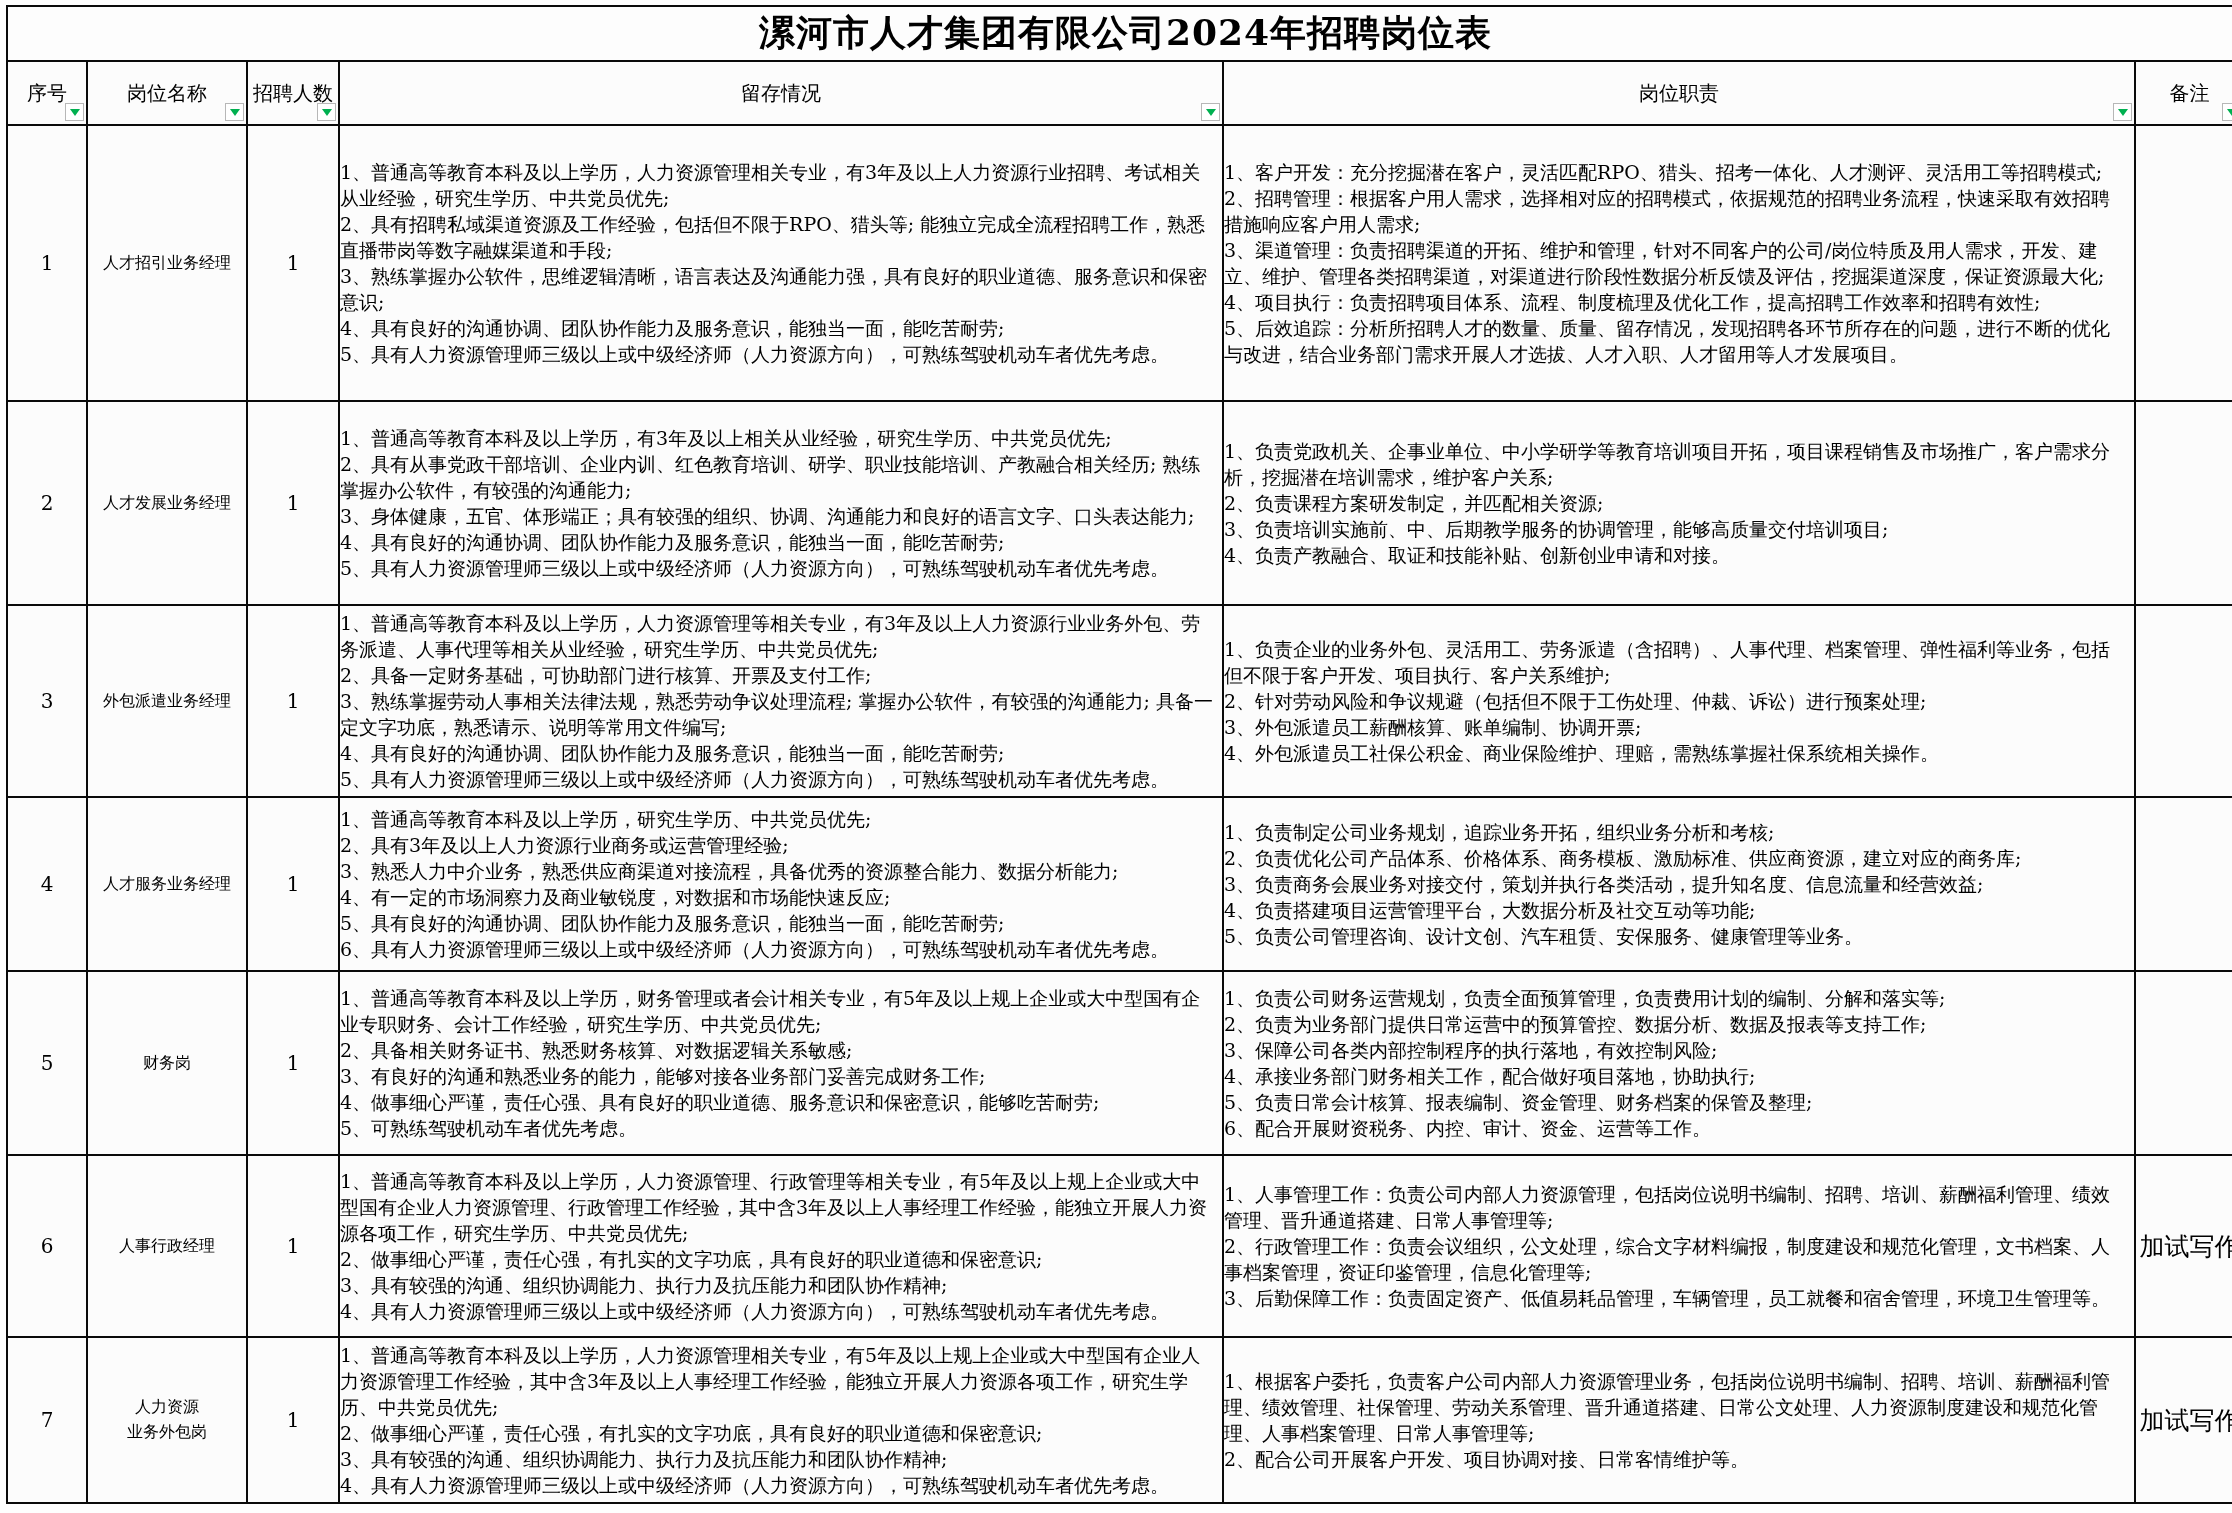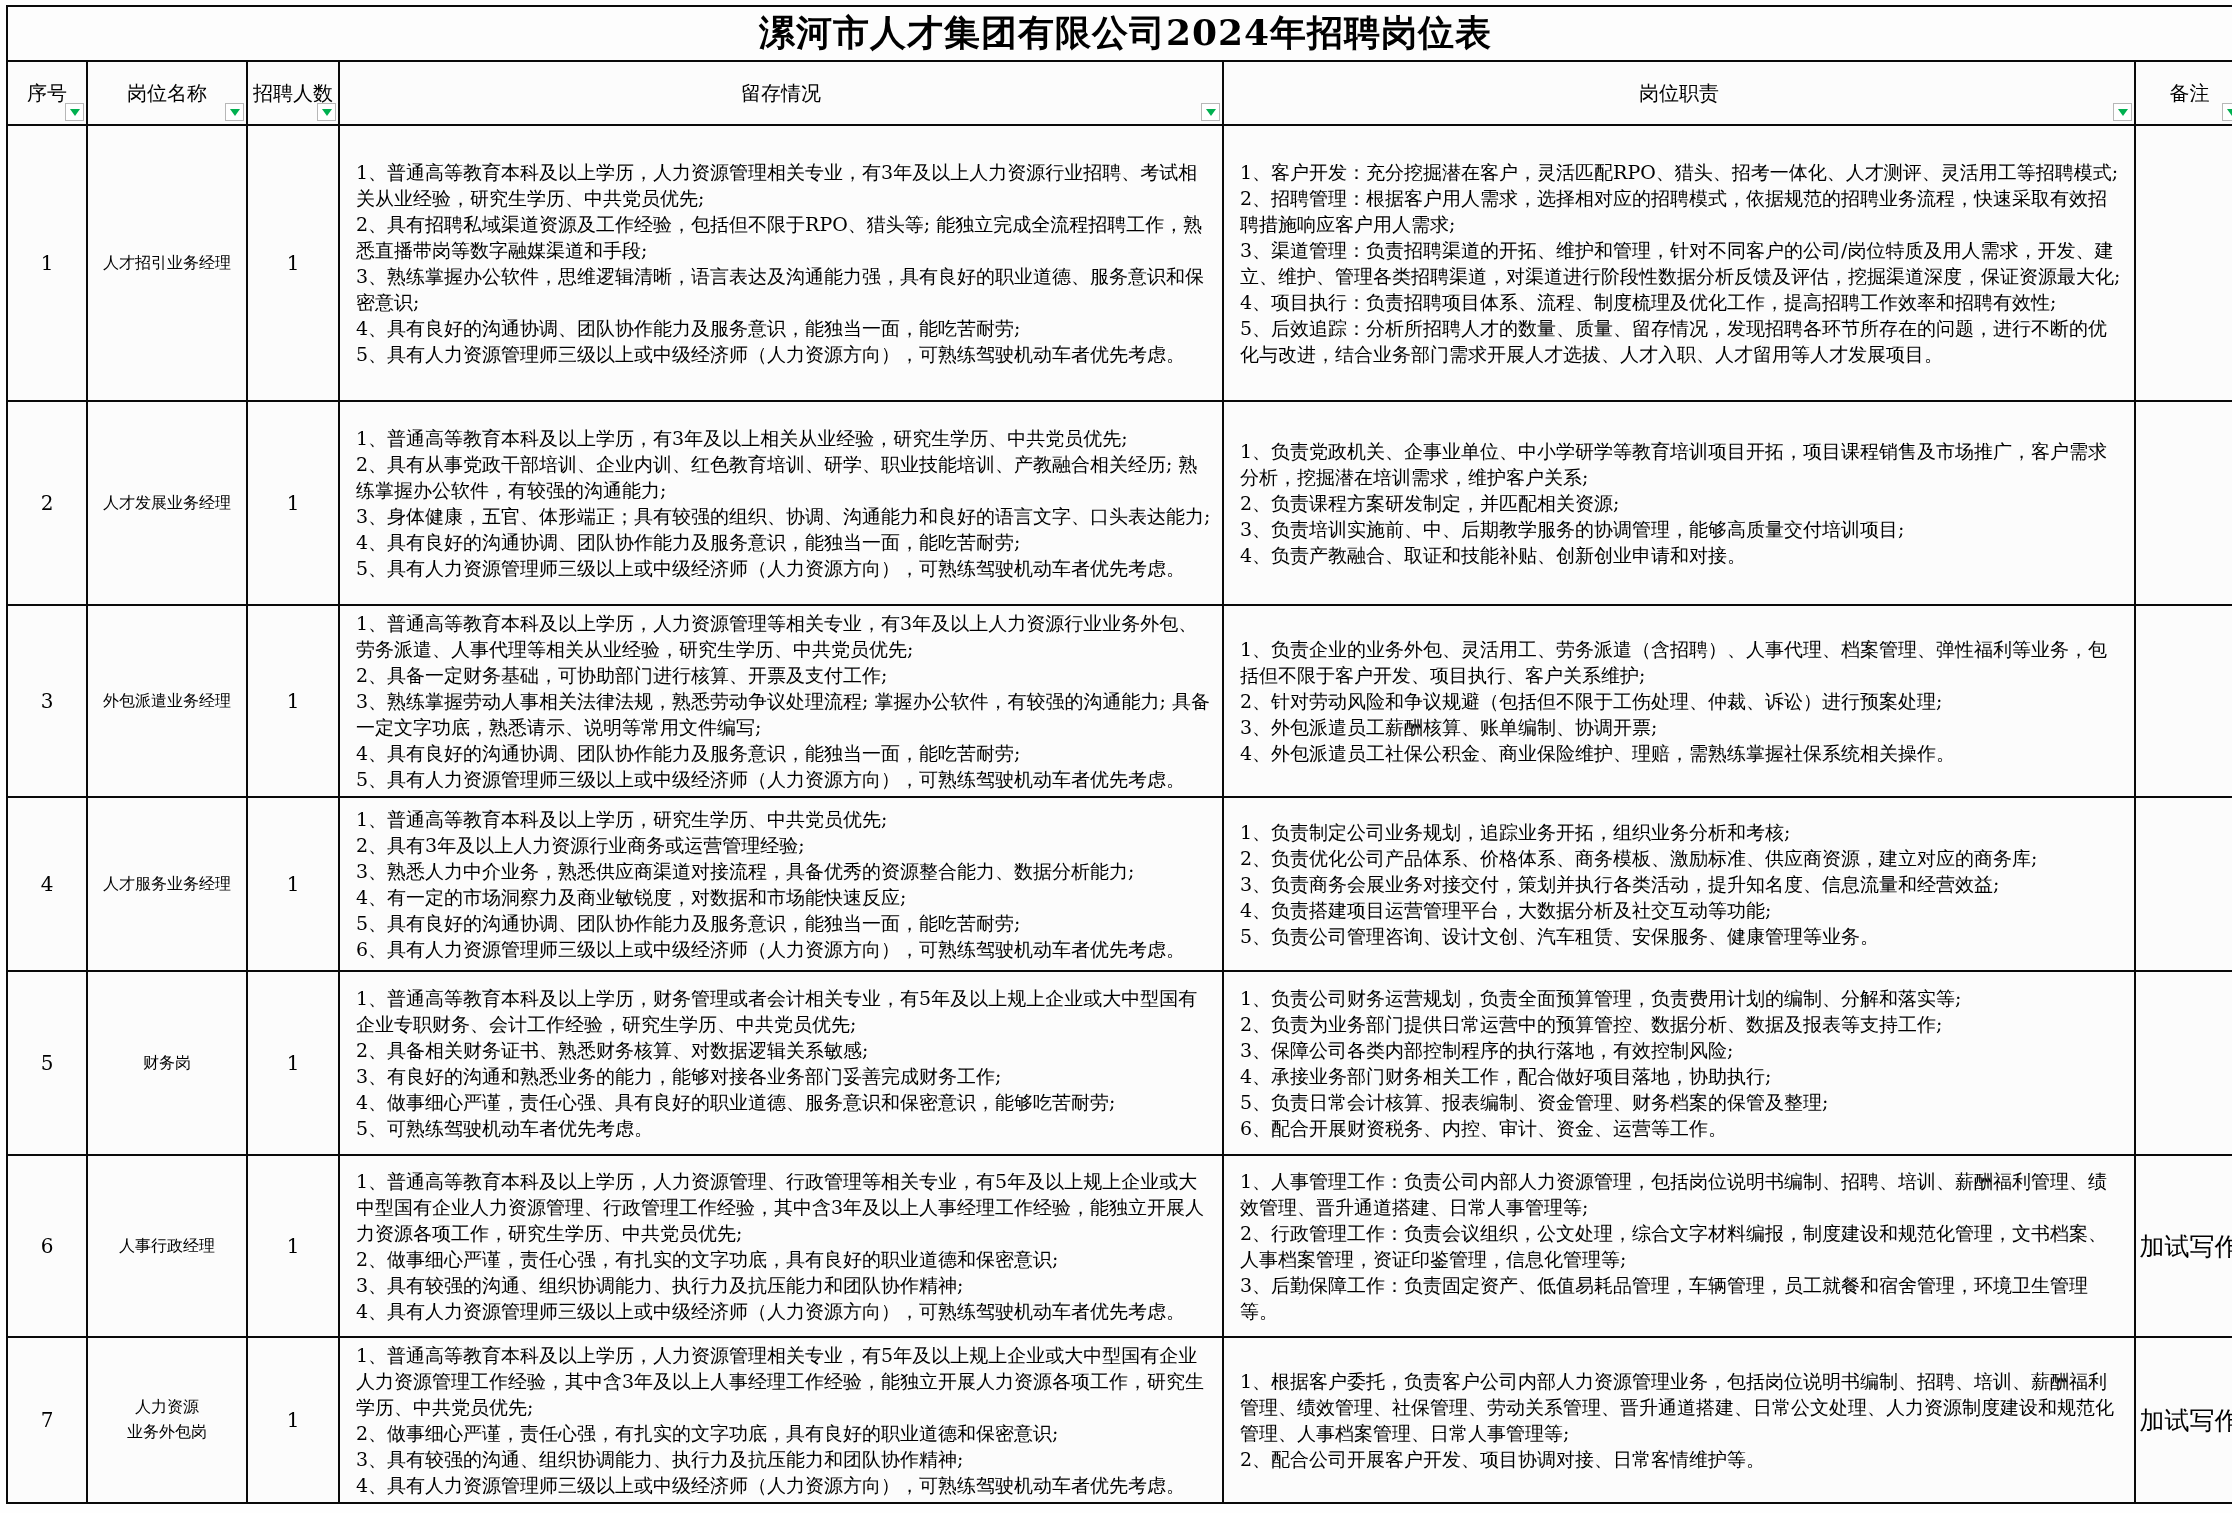--- a/index.html
+++ b/index.html
@@ -14,21 +14,21 @@
   .col-count{width:92px;}
   .col-req{width:884px;}
   .col-duty{width:912px;}
   .col-remark{width:109px;margin-left:19px;}
   .filter-btn{position:absolute;right:2px;bottom:3px;width:17px;height:16px;background:#ffffff;border:1px solid #b7b7b7;display:flex;align-items:center;justify-content:center;cursor:pointer;}
   .filter-btn .tri{width:0;height:0;border-left:5px solid transparent;border-right:5px solid transparent;border-top:7px solid #00b050;}
   tbody td{vertical-align:middle;background:#fcfcfc;}
   td.c-index,td.c-count{font-size:20px;text-align:center;}
   td.c-name{font-size:16px;text-align:center;white-space:pre-line;line-height:1.55;}
   td.c-remark{font-size:25px;text-align:center;}
-  td.c-req,td.c-duty{font-size:19px;line-height:26px;padding:4px 8px 4px 16px;text-align:left;}
+  td.c-req,td.c-duty{font-size:19px;line-height:26px;padding:4px 8px 4px 0;text-align:left;}
   td.c-req div,td.c-duty div{margin:0;}
   tbody tr:nth-child(1){height:276px;}
   tbody tr:nth-child(2){height:204px;}
   tbody tr:nth-child(3){height:188px;}
   tbody tr:nth-child(4){height:174px;}
   tbody tr:nth-child(5){height:184px;}
   tbody tr:nth-child(6){height:182px;}
   tbody tr:nth-child(7){height:166px;}
 </style>
 </head>

